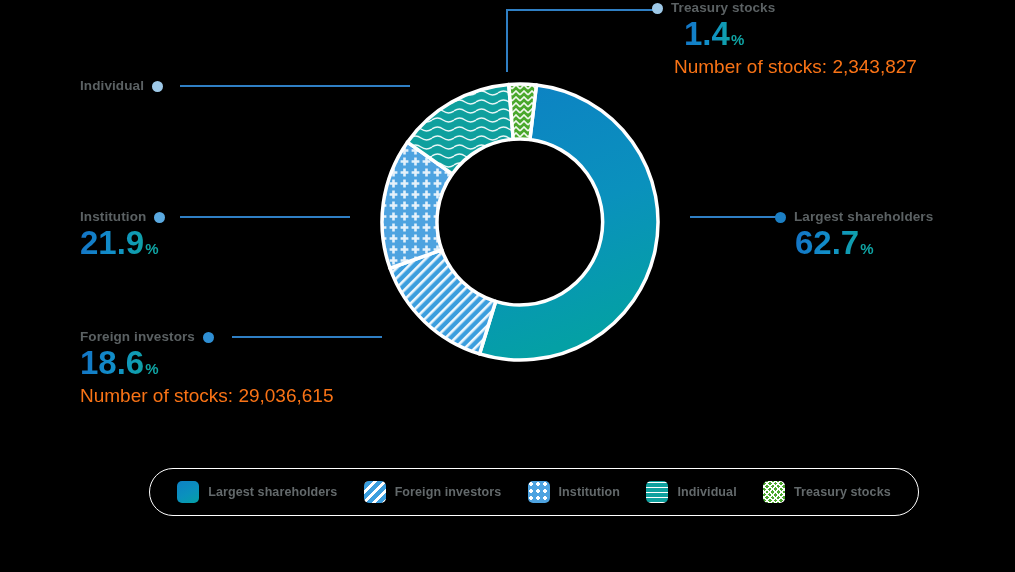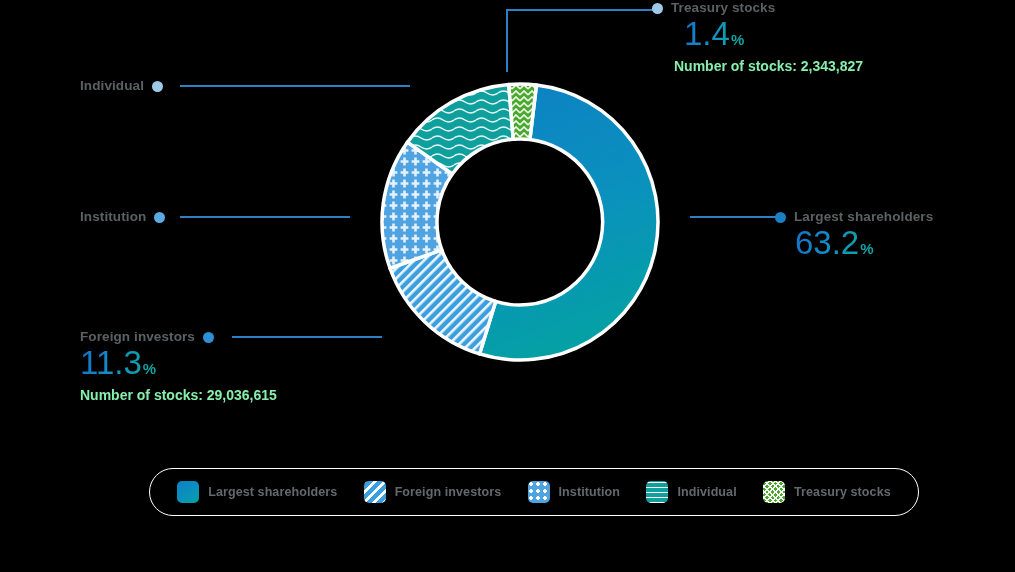--- a/index.html
+++ b/index.html
@@ -10,32 +10,32 @@
   }
   .stage{position:absolute;inset:0;}
 
   
   .callout{position:absolute;}
   .callout .title{
     font-size:13.5px;font-weight:700;color:#5b6163;letter-spacing:.1px;
     line-height:16px;white-space:nowrap;
   }
   .callout .pct{
-    font-size:33px;font-weight:400;line-height:36px;white-space:nowrap;
+    font-size:33px;font-weight:700;line-height:36px;white-space:nowrap;
     background:linear-gradient(100deg,#1472c6 0%,#1190c9 55%,#0fa3a3 100%);
     -webkit-background-clip:text;background-clip:text;color:transparent;
     display:inline-block;
   }
   .callout .pctsym{
     font-size:15px;font-weight:700;color:#0fa3a3;
     display:inline-block;vertical-align:baseline;margin-left:1px;
   }
   .callout .pctwrap{line-height:36px;white-space:nowrap;}
   .callout .sub{
-    font-size:14px;font-weight:700;color:#86efac;line-height:17px;white-space:nowrap;
+    font-size:19px;font-weight:400;color:#f97316;line-height:17px;white-space:nowrap;
   }
 
   
   .callout.left .titlerow{display:flex;align-items:center;gap:8px;justify-content:flex-start;}
   .callout.right .titlerow{display:flex;align-items:center;gap:8px;}
 
   .dot{width:11px;height:11px;border-radius:50%;flex:0 0 auto;}
 
   
   .lline{position:absolute;background:#2f7fc4;}
@@ -128,45 +128,48 @@
     </div>
     <div class="sub" style="margin-left:22px;">Number of stocks: 2,343,827</div>
   </div>
 
   <div class="callout right" style="left:775px;top:209px;">
     <div class="titlerow">
       <span class="dot" style="background:#1c7fc4;"></span>
       <span class="title">Largest shareholders</span>
     </div>
     <div class="pctwrap" style="margin-left:20px;">
-      <span class="pct">63.2</span><span class="pctsym">%</span>
+      <span class="pct">62.7</span><span class="pctsym">%</span>
     </div>
   </div>
 
   <div class="callout left" style="left:80px;top:78px;">
     <div class="titlerow">
       <span class="title">Individual</span>
       <span class="dot" style="background:#9ec9e8;"></span>
     </div>
   </div>
 
   <div class="callout left" style="left:80px;top:209px;">
     <div class="titlerow">
       <span class="title">Institution</span>
       <span class="dot" style="background:#5aa9e0;"></span>
     </div>
+    <div class="pctwrap">
+      <span class="pct">21.9</span><span class="pctsym">%</span>
+    </div>
   </div>
 
   <div class="callout left" style="left:80px;top:329px;">
     <div class="titlerow">
       <span class="title">Foreign investors</span>
       <span class="dot" style="background:#2f8fd4;"></span>
     </div>
     <div class="pctwrap">
-      <span class="pct">11.3</span><span class="pctsym">%</span>
+      <span class="pct">18.6</span><span class="pctsym">%</span>
     </div>
     <div class="sub">Number of stocks: 29,036,615</div>
   </div>
 
   <div class="legend">
 
     <div class="legend-item">
       <span class="sw" style="background:linear-gradient(150deg,#0d81c4 0%,#0a91bd 55%,#04a0a5 100%);"></span>
       <span class="lbl">Largest shareholders</span>
     </div>

